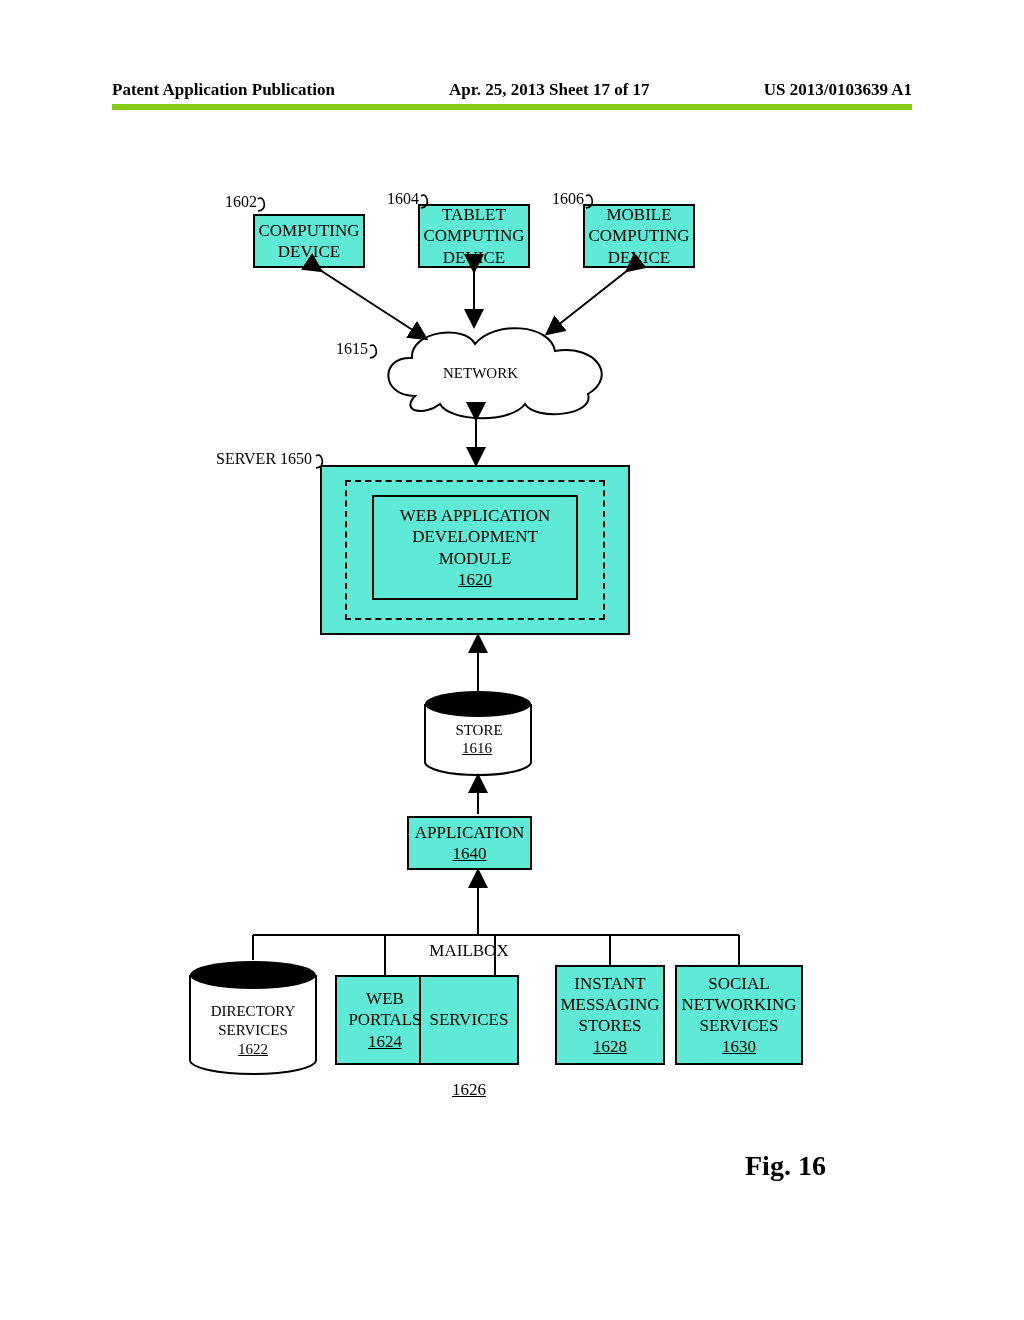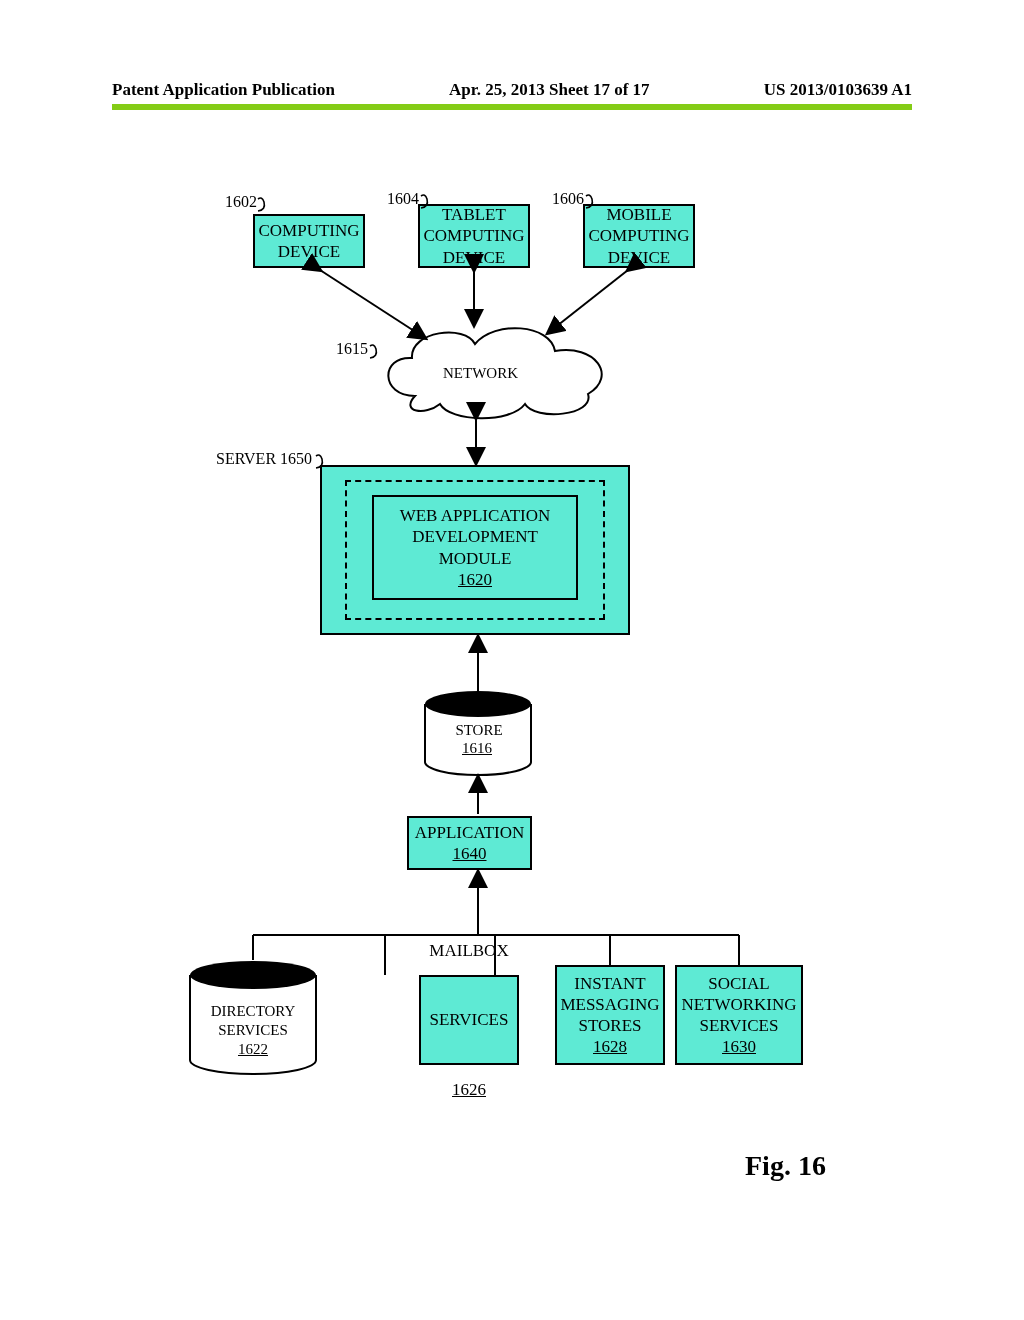--- a/index.html
+++ b/index.html
@@ -141,20 +141,25 @@
     <path d="M2 15 L2 100" stroke-width="2"></path>
     <path d="M128 15 L128 100" stroke-width="2"></path>
     <path d="M2 100 A63 14 0 0 0 128 100" stroke-width="2"></path>
   </svg>
   <div style="position:absolute; left:194px; top:1002px; width:118px; text-align:center; font-size:15px; line-height:1.25;">
     <div>DIRECTORY</div>
     <div>SERVICES</div>
     <div class="underline">1622</div>
   </div>
 
+  <div class="box" style="left:335px; top:975px; width:100px; height:90px;">
+    <div>WEB</div>
+    <div>PORTALS</div>
+    <div class="underline">1624</div>
+  </div>
 
   <div class="box" style="left:419px; top:975px; width:100px; height:90px;gap:48px;">
     <div>MAILBOX</div>
     <div>SERVICES</div>
     <div class="underline">1626</div>
   </div>
 
   <div class="box" style="left:555px; top:965px; width:110px; height:100px;">
     <div>INSTANT</div>
     <div>MESSAGING</div>

